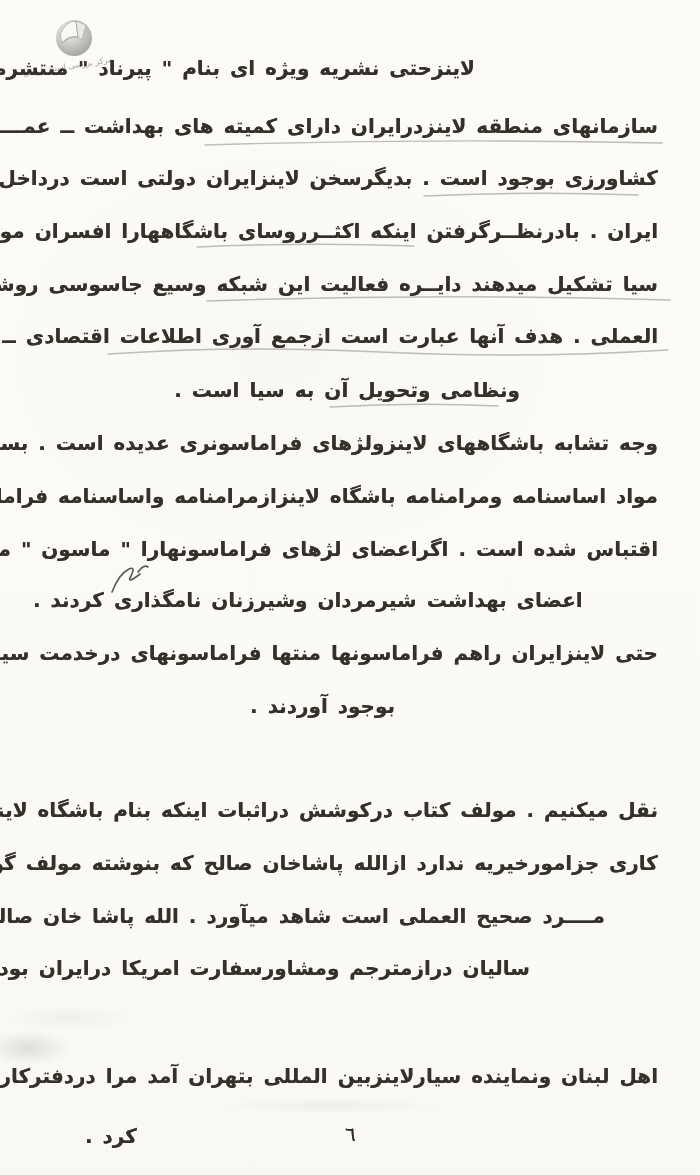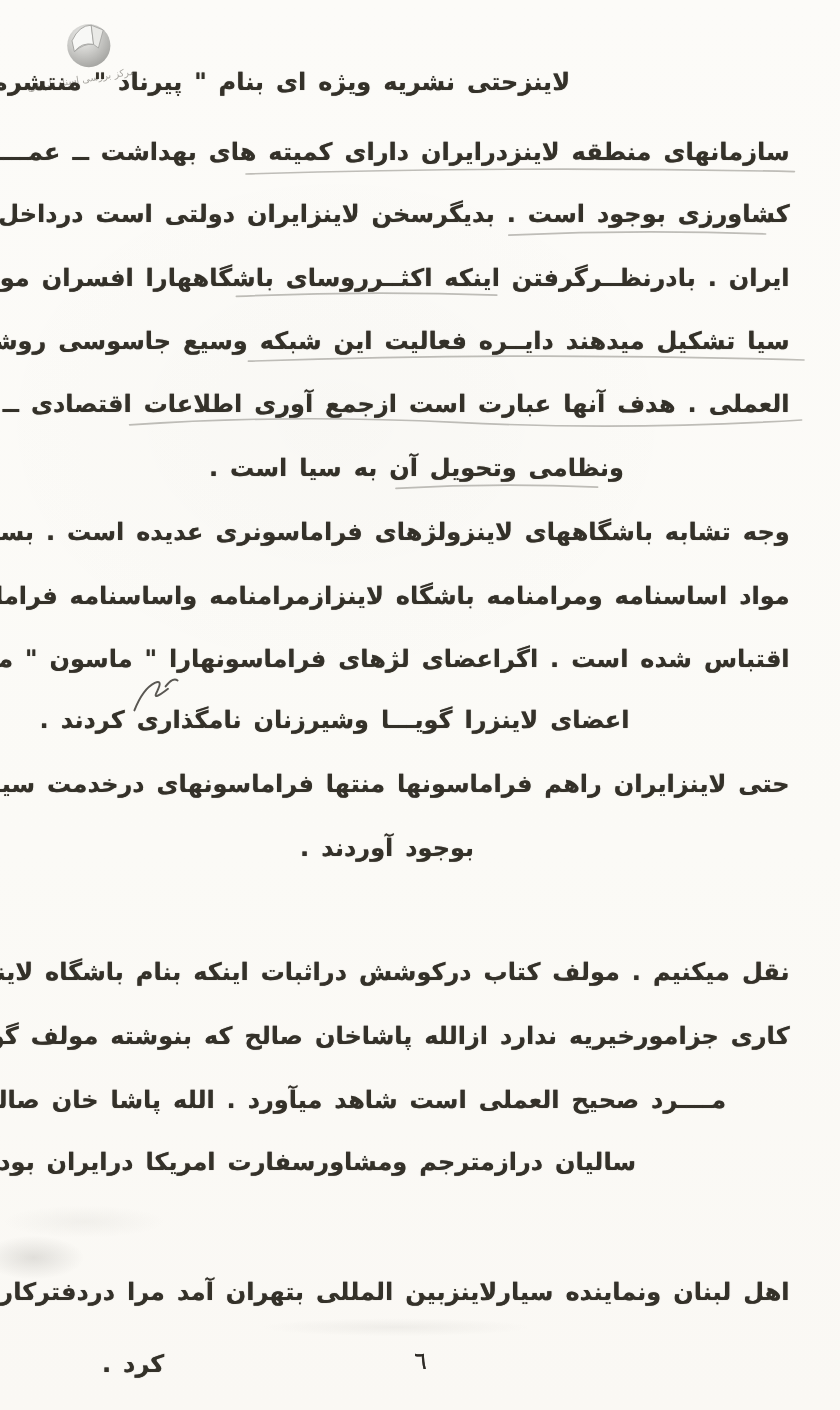--- a/index.html
+++ b/index.html
@@ -76,21 +76,21 @@
     <div class="ln short p1">لاینزحتی نشریه ویژه ای بنام " پیرناد " منتشرمیسازد .</div>
     <div class="ln full  p2">سازمانهای منطقه لاینزدرایران دارای کمیته های بهداشت ــ عمــــران ــ</div>
     <div class="ln full  p3">کشاورزی بوجود است . بدیگرسخن لاینزایران دولتی است درداخل دولت</div>
     <div class="ln full  p4">ایران . بادرنظــرگرفتن اینکه اکثــرروسای باشگاههارا افسران موردنظــر</div>
     <div class="ln full  p5">سیا تشکیل میدهند دایــره فعالیت این شبکه وسیع جاسوسی روشن تــر</div>
     <div class="ln full  p6">العملی . هدف آنها عبارت است ازجمع آوری اطلاعات اقتصادی ــ سیاســی</div>
     <div class="ln short p7">ونظامی وتحویل آن به سیا است .</div>
     <div class="ln full  p8">وجه تشابه باشگاههای لاینزولژهای فراماسونری عدیده است . بسیــاری از</div>
     <div class="ln full  p9">مواد اساسنامه ومرامنامه باشگاه لاینزازمرامنامه واساسنامه فراماسونهـــا</div>
     <div class="ln full  p10">اقتباس شده است . اگراعضای لژهای فراماسونهارا " ماسون " مینامنــد</div>
-    <div class="ln short p11">اعضای لاینزرا گویـــا وشیرزنان نامگذاری کردند .</div>
+    <div class="ln short p11">اعضای بهداشت شیرمردان وشیرزنان نامگذاری کردند .</div>
     <div class="ln full  p12">حتی لاینزایران راهم فراماسونها منتها فراماسونهای درخدمت سیــــــا</div>
     <div class="ln short p13">بوجود آوردند .</div>
     <div class="ln full  p15">نقل میکنیم . مولف کتاب درکوشش دراثبات اینکه بنام باشگاه لاینزایران</div>
     <div class="ln short p17">مــــرد صحیح العملی است شاهد میآورد . الله پاشا خان صالــــــح</div>
     <div class="ln full  p16">کاری جزامورخیریه ندارد ازالله پاشاخان صالح که بنوشته مولف گویـــا</div>
     <div class="ln short p18">سالیان درازمترجم ومشاورسفارت امریکا درایران بود .</div>
     <div class="ln full  p20">اهل لبنان ونماینده سیارلاینزبین المللی بتهران آمد مرا دردفترکارم ملاقات</div>
     <div class="ln short p21">کرد .</div>
   </div>
 

